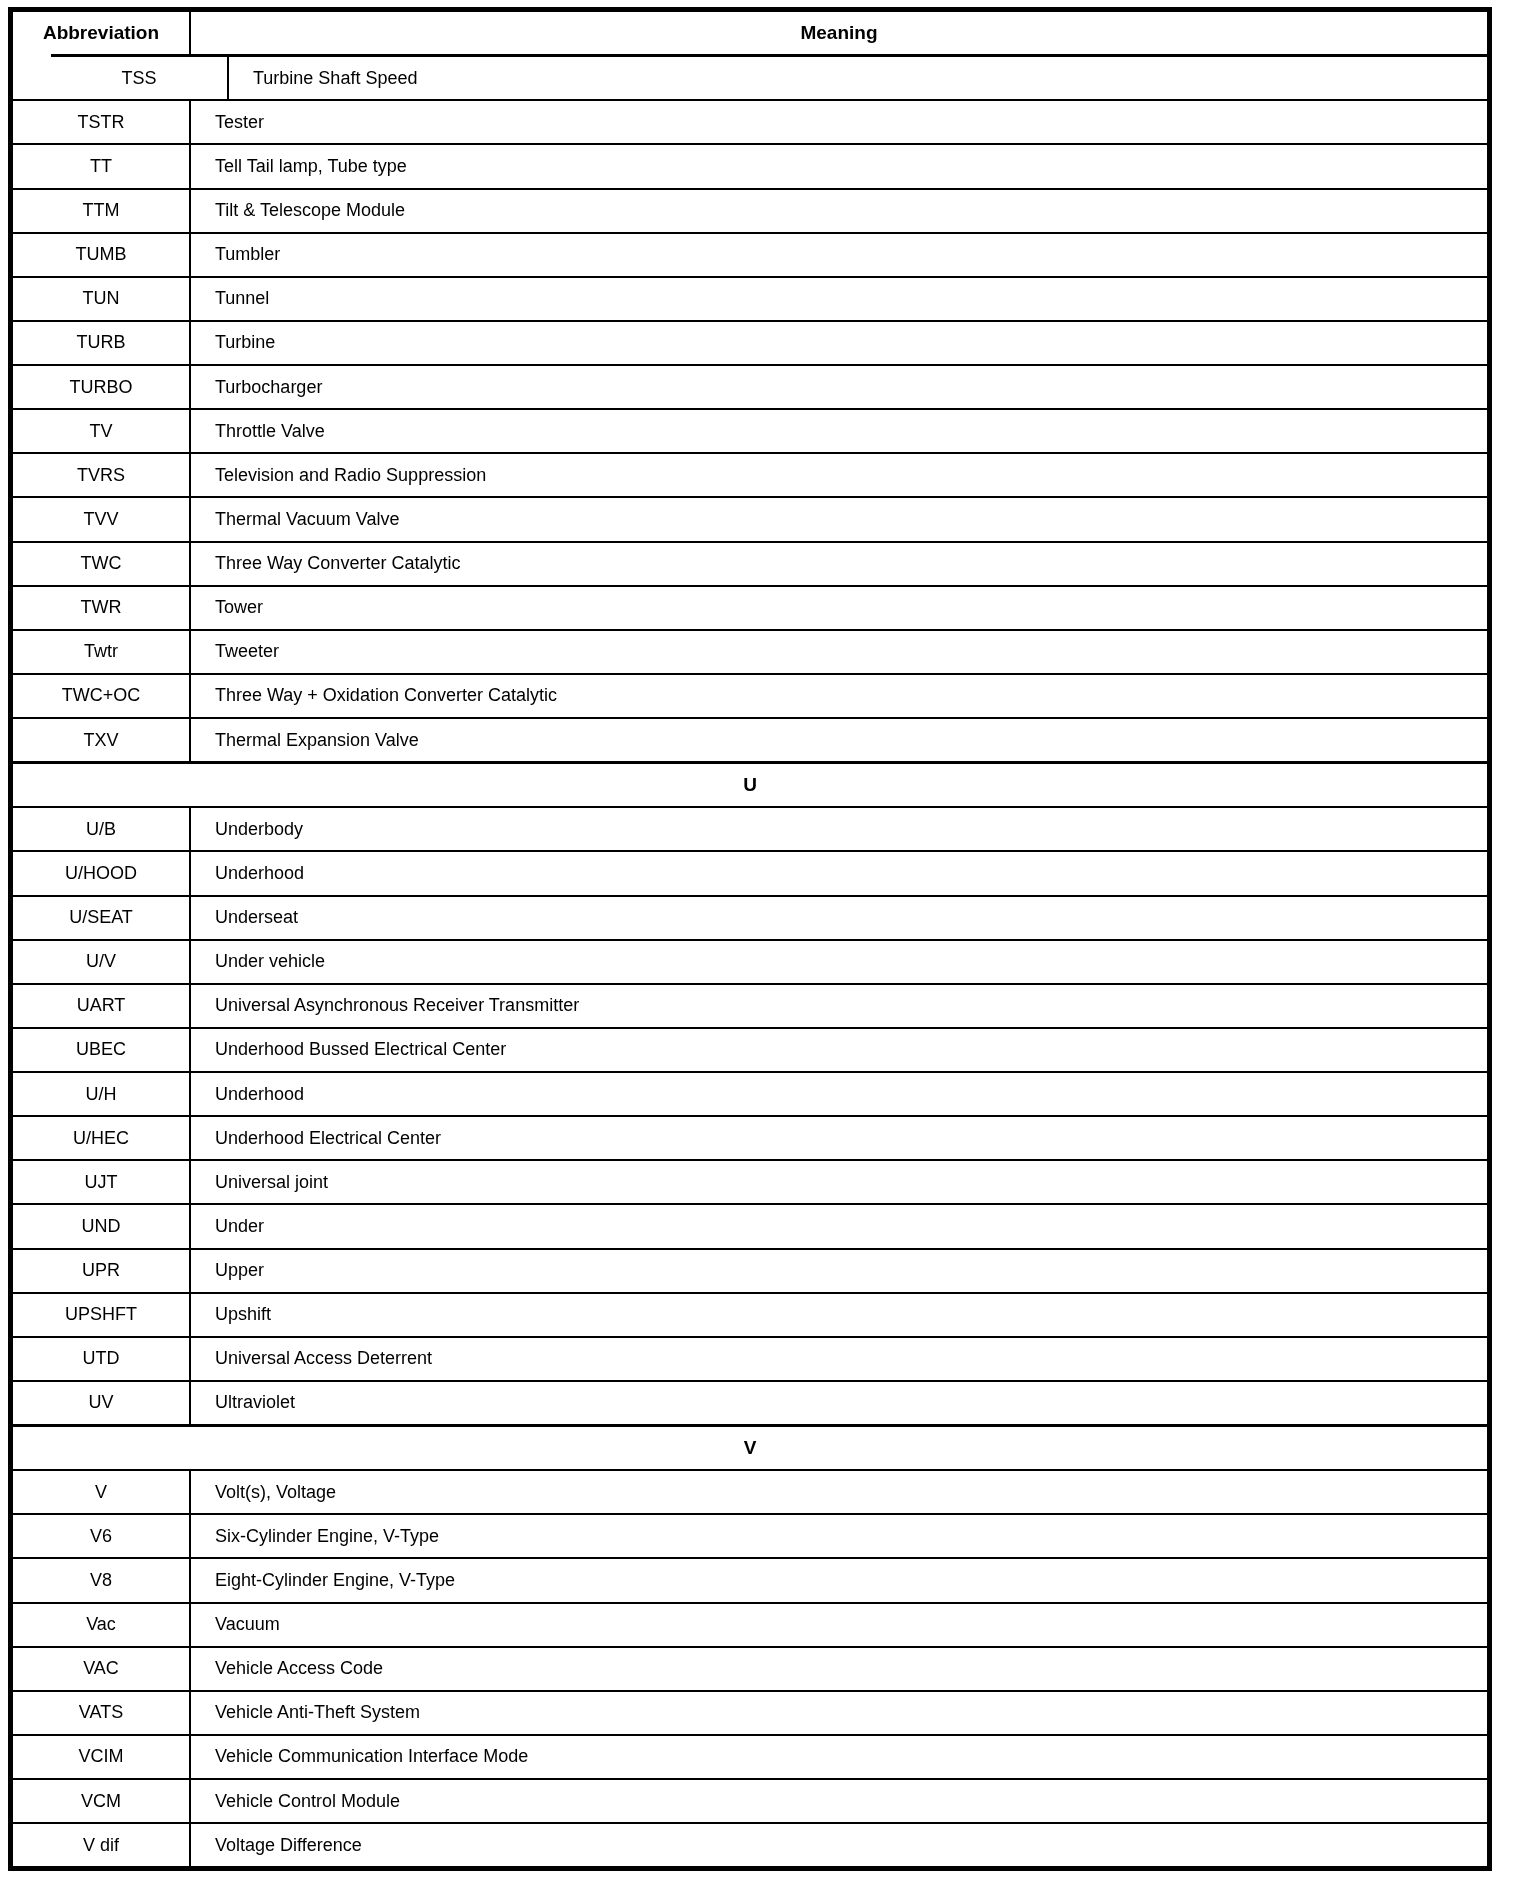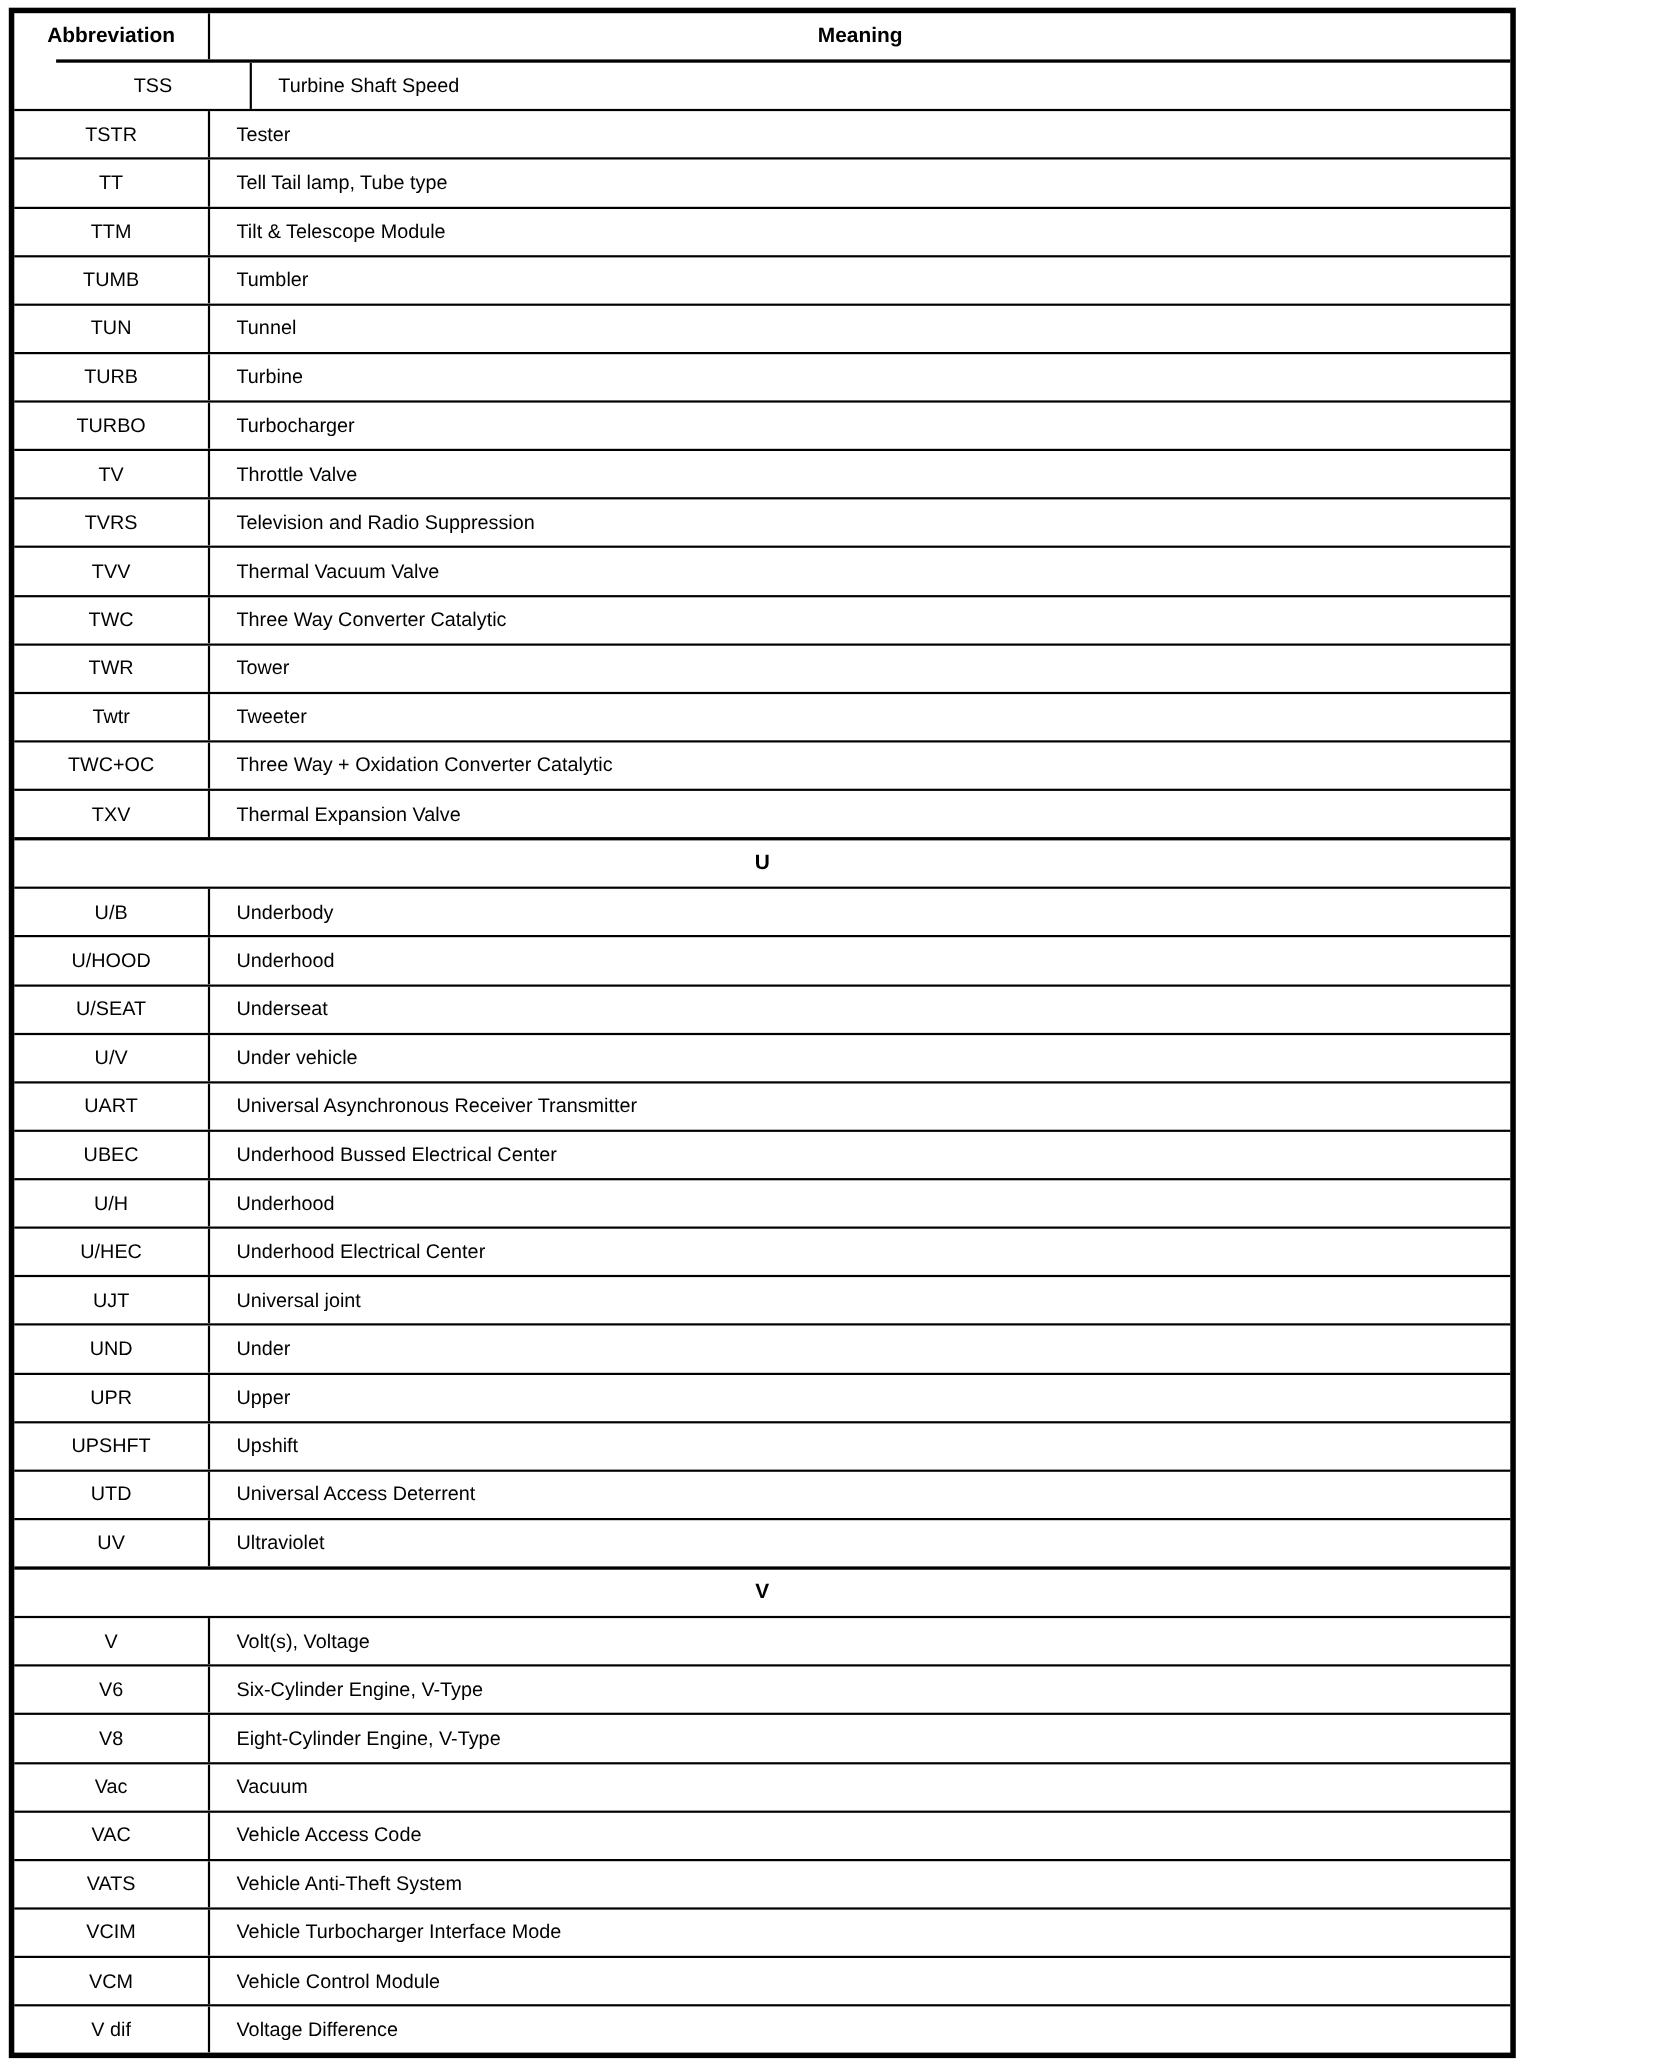--- a/index.html
+++ b/index.html
@@ -11,21 +11,21 @@
   body {
     width: 1520px;
     height: 1878px;
     position: relative;
     color: #000000;
   }
   .abbr-table {
     position: absolute;
     left: 8px;
     top: 7px;
-    width: 1370px;
+    width: 1484px;
     height: 1864px;
     box-sizing: border-box;
     border: 5px solid #000000;
     background: #ffffff;
     display: flex;
     flex-direction: column;
   }
   .row {
     flex: 1 1 0;
     display: flex;
@@ -233,21 +233,21 @@
     <div class="row">
       <div class="cell-abbr">VAC</div>
       <div class="cell-meaning">Vehicle Access Code</div>
     </div>
     <div class="row">
       <div class="cell-abbr">VATS</div>
       <div class="cell-meaning">Vehicle Anti-Theft System</div>
     </div>
     <div class="row">
       <div class="cell-abbr">VCIM</div>
-      <div class="cell-meaning">Vehicle Turbocharger Interface Mode</div>
+      <div class="cell-meaning">Vehicle Communication Interface Mode</div>
     </div>
     <div class="row">
       <div class="cell-abbr">VCM</div>
       <div class="cell-meaning">Vehicle Control Module</div>
     </div>
     <div class="row">
       <div class="cell-abbr">V dif</div>
       <div class="cell-meaning">Voltage Difference</div>
     </div>
   </div>

